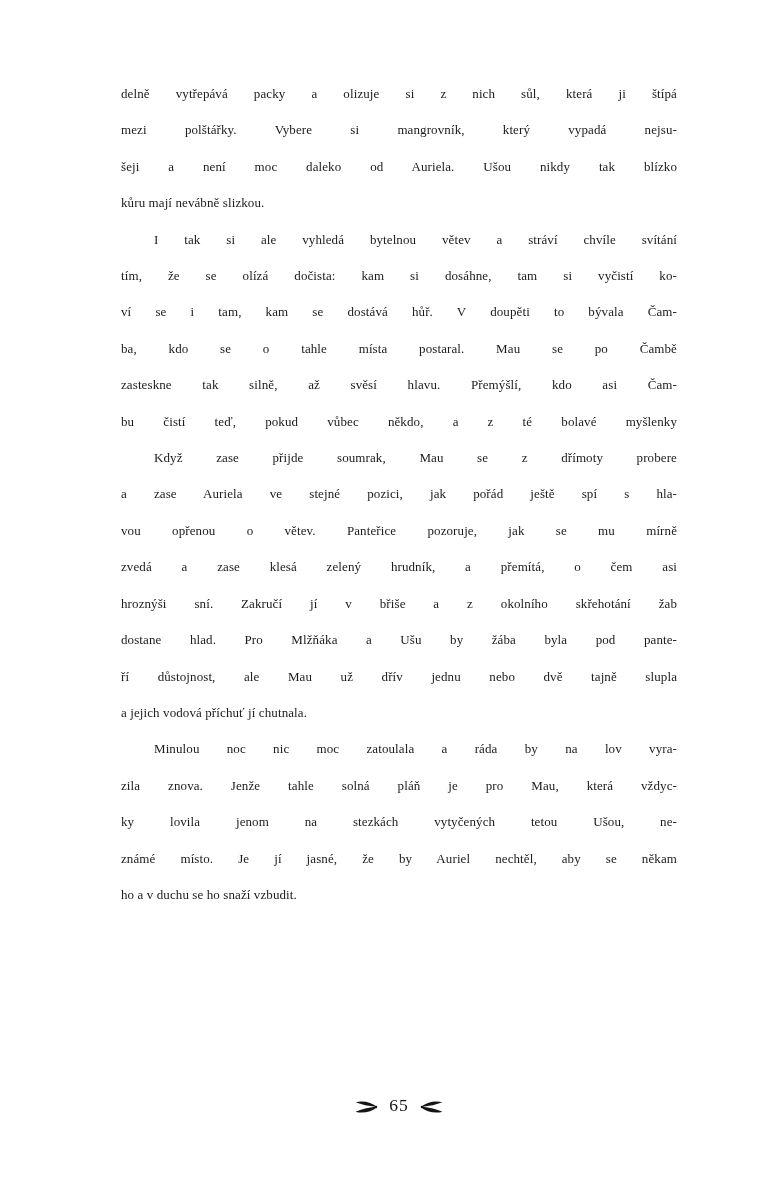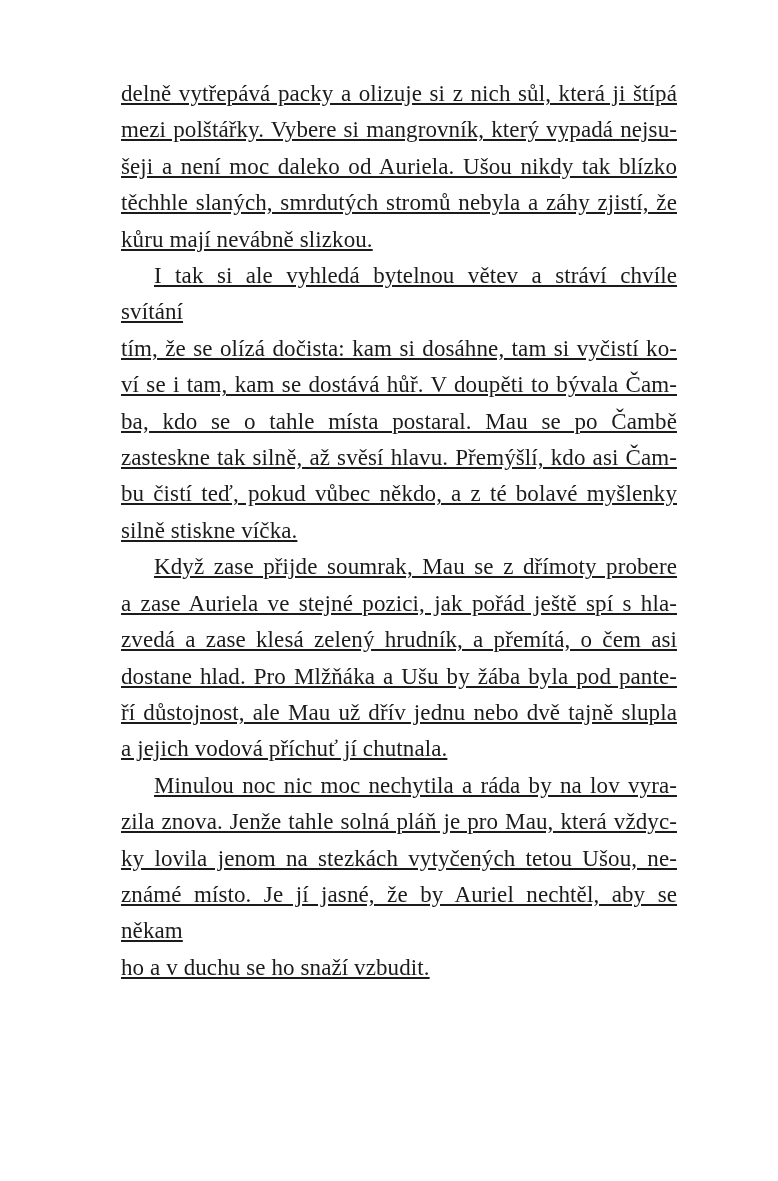--- a/index.html
+++ b/index.html
@@ -14,24 +14,23 @@
     background: #ffffff;
     color: #1b1b1b;
     font-family: "Liberation Serif", serif;
     overflow: hidden;
   }
   .text-block {
     position: absolute;
     left: 121px;
     top: 76px;
     width: 556px;
-    font-size: 23px;
+    font-size: 13px;
     line-height: 36.4px;
     letter-spacing: 0.1px;
-    text-decoration: underline;
   }
   .paragraph { margin: 0; padding: 0; }
   .line {
     text-align: justify;
     text-align-last: justify;
   }
   .line.last {
     text-align-last: left;
   }
   .line.indent {
@@ -66,47 +65,62 @@
 <body>
 
 <div class="page">
 
   <div class="text-block">
 
     <div class="paragraph">
       <div class="line">delně vytřepává packy a olizuje si z nich sůl, která ji štípá</div>
       <div class="line">mezi polštářky. Vybere si mangrovník, který vypadá nejsu-</div>
       <div class="line">šeji a není moc daleko od Auriela. Ušou nikdy tak blízko</div>
-      <div class="line">těchhle slaných, smrdutých stromů nebyla a záhy zjistí, že</div>
       <div class="line last">kůru mají nevábně slizkou.</div>
     </div>
 
     <div class="paragraph">
       <div class="line indent">I tak si ale vyhledá bytelnou větev a stráví chvíle svítání</div>
       <div class="line">tím, že se olízá dočista: kam si dosáhne, tam si vyčistí ko-</div>
       <div class="line">ví se i tam, kam se dostává hůř. V doupěti to bývala Čam-</div>
       <div class="line">ba, kdo se o tahle místa postaral. Mau se po Čambě</div>
       <div class="line">zasteskne tak silně, až svěsí hlavu. Přemýšlí, kdo asi Čam-</div>
       <div class="line">bu čistí teď, pokud vůbec někdo, a z té bolavé myšlenky</div>
-      <div class="line last">silně stiskne víčka.</div>
     </div>
 
     <div class="paragraph">
       <div class="line indent">Když zase přijde soumrak, Mau se z dřímoty probere</div>
       <div class="line">a zase Auriela ve stejné pozici, jak pořád ještě spí s hla-</div>
+      <div class="line">vou opřenou o větev. Panteřice pozoruje, jak se mu mírně</div>
       <div class="line">zvedá a zase klesá zelený hrudník, a přemítá, o čem asi</div>
+      <div class="line">hroznýši sní. Zakručí jí v břiše a z okolního skřehotání žab</div>
       <div class="line">dostane hlad. Pro Mlžňáka a Ušu by žába byla pod pante-</div>
       <div class="line">ří důstojnost, ale Mau už dřív jednu nebo dvě tajně slupla</div>
       <div class="line last">a jejich vodová příchuť jí chutnala.</div>
     </div>
 
     <div class="paragraph">
-      <div class="line indent">Minulou noc nic moc nechytila a ráda by na lov vyra-</div>
+      <div class="line indent">Minulou noc nic moc zatoulala a ráda by na lov vyra-</div>
       <div class="line">zila znova. Jenže tahle solná pláň je pro Mau, která vždyc-</div>
       <div class="line">ky lovila jenom na stezkách vytyčených tetou Ušou, ne-</div>
       <div class="line">známé místo. Je jí jasné, že by Auriel nechtěl, aby se někam</div>
       <div class="line last">ho a v duchu se ho snaží vzbudit.</div>
     </div>
 
   </div>
 
+  <div class="footer">
+    <span class="fleuron left">
+      <svg viewBox="0 0 30 18" xmlns="http://www.w3.org/2000/svg">
+        <path d="M29 9 C22 2.5, 10 0.5, 2 3.2 C9 6.2, 19 8, 26.5 8.7 C19 9.6, 9 11.6, 2 14.8 C10 17.6, 22 15.5, 29 9 Z" fill="#151515"></path>
+        <circle cx="27.5" cy="9" r="1.6" fill="#151515"></circle>
+      </svg>
+    </span>
+    <span class="page-number">65</span>
+    <span class="fleuron right">
+      <svg viewBox="0 0 30 18" xmlns="http://www.w3.org/2000/svg">
+        <path d="M29 9 C22 2.5, 10 0.5, 2 3.2 C9 6.2, 19 8, 26.5 8.7 C19 9.6, 9 11.6, 2 14.8 C10 17.6, 22 15.5, 29 9 Z" fill="#151515"></path>
+        <circle cx="27.5" cy="9" r="1.6" fill="#151515"></circle>
+      </svg>
+    </span>
+  </div>
 
 </div>
 
 </body></html>

